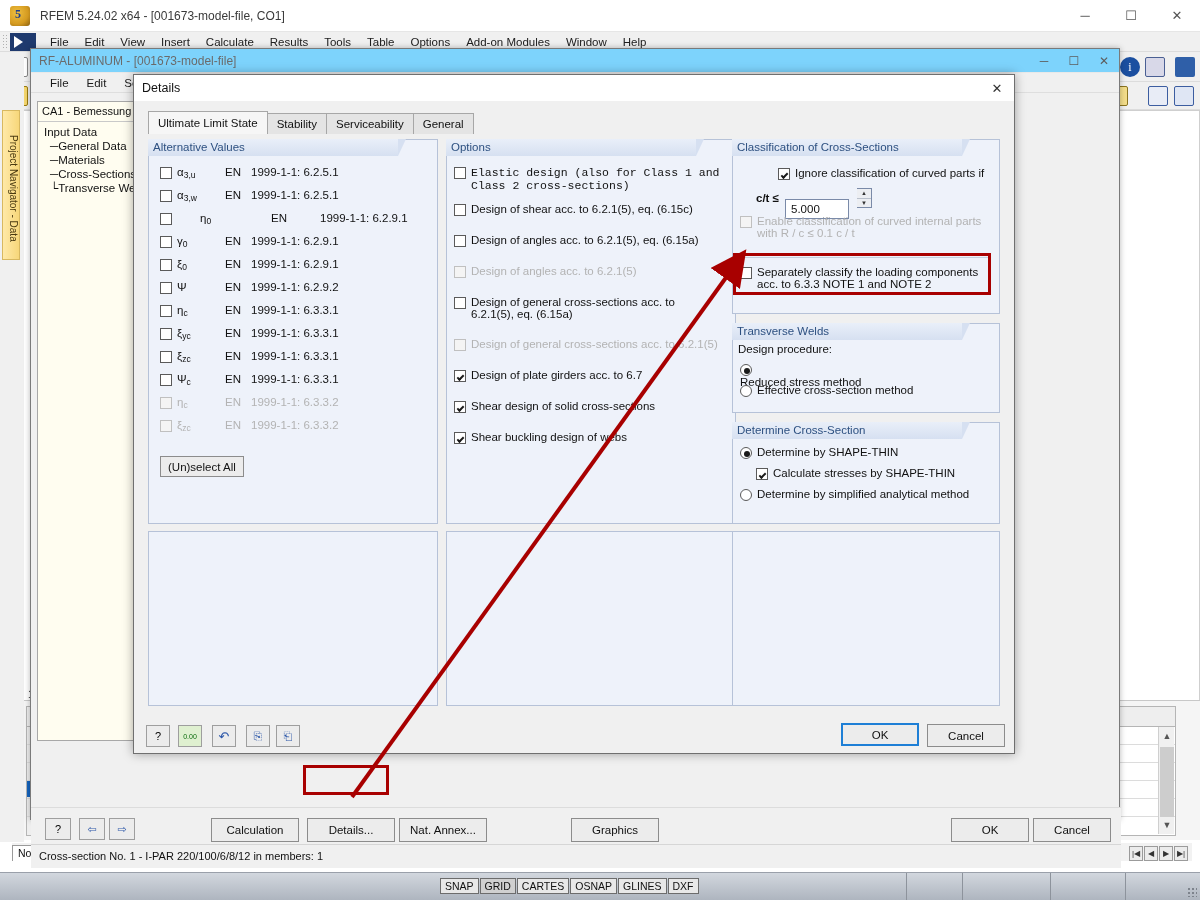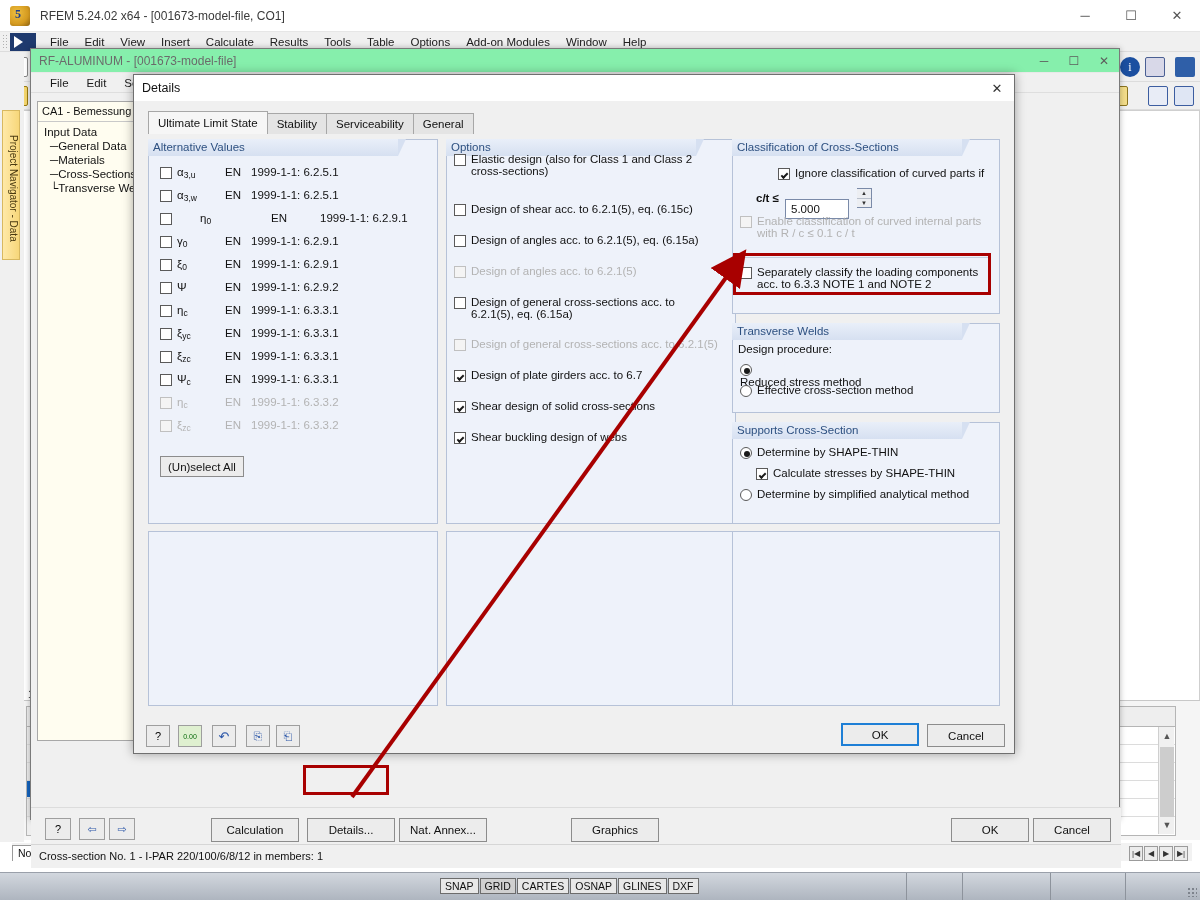--- a/index.html
+++ b/index.html
@@ -137,21 +137,21 @@
   .snapbtns { position:absolute; left:440px; top:878px; display:flex; }
   .snapbtn { height:16px; padding:0 4px; border:1px solid #6c6c6c; background:#e8e8e8;
      font-size:10.5px; line-height:14px; margin-right:1px; color:#111;}
   .snapbtn.on { background:#d0d0d0; }
   .grip-dots { position:absolute; right:3px; bottom:3px; width:10px; height:10px;
      background-image: radial-gradient(#7d838c 45%, transparent 46%); background-size:4px 4px;}
 
   
   .alu-win { position:absolute; left:30px; top:48px; width:1090px; height:772px;
      background:#f0f0f0; border:1px solid #7a7a7a; box-shadow:0 0 6px rgba(0,0,0,.28); }
-  .alu-titlebar { height:24px; background:#86efac; display:flex; align-items:center;
+  .alu-titlebar { height:24px; background:#7dd3fc; display:flex; align-items:center;
      border-bottom:1px solid #e9e9e9;}
   .alu-title { color:#6b6b6b; font-size:12px; margin-left:8px; }
   .alu-winbtns { margin-left:auto; display:flex; }
   .alu-winbtn { width:30px; height:24px; display:flex; align-items:center; justify-content:center;
      color:#5c5c5c; font-size:12px;}
   .alu-menubar { height:20px; background:#f0f0f0; display:flex; align-items:center;
      padding-left:10px; border-bottom:1px solid #dedede;}
   .alu-menu { padding:0 9px; font-size:11.5px; color:#1a1a1a;}
   .alu-tree { position:absolute; left:6px; top:52px; width:180px; height:640px;
      background:#fffdf0; border:1px solid #a8a8a8; }
@@ -502,21 +502,21 @@
       <span class="cb dis"></span>
       <span class="alt-sym">ξ<span class="sub">zc</span></span>
       <span class="alt-en">EN</span>
       <span class="alt-ref">1999-1-1: 6.3.3.2</span>
     </div>
     <div class="unselbtn" style="left:26px;top:381px;">(Un)select All</div>
 
     <div class="panel" style="left:312px;top:64px;width:290px;height:385px;"></div>
     <div class="panel-hdr" style="left:312px;top:64px;width:250px;">Options</div>
 
-    <div class="cb-row" style="left:320px;top:78px;width:266px;">
+    <div class="cb-row" style="left:320px;top:91px;width:266px;font-family:Liberation Mono, monospace;">
       <span class="cb"></span>
       <span>Elastic design (also for Class 1 and Class 2 cross-sections)</span>
     </div>
     <div class="cb-row" style="left:320px;top:128px;width:266px;">
       <span class="cb"></span>
       <span>Design of shear acc. to 6.2.1(5), eq. (6.15c)</span>
     </div>
     <div class="cb-row" style="left:320px;top:159px;width:266px;">
       <span class="cb"></span>
       <span>Design of angles acc. to 6.2.1(5), eq. (6.15a)</span>
@@ -577,21 +577,21 @@
     <div class="cb-row" style="left:606px;top:288px;flex-direction:column;">
       <span class="rb sel"></span>
       <span>Reduced stress method</span>
     </div>
     <div class="cb-row" style="left:606px;top:309px;">
       <span class="rb"></span>
       <span>Effective cross-section method</span>
     </div>
 
     <div class="panel" style="left:598px;top:347px;width:268px;height:102px;"></div>
-    <div class="panel-hdr" style="left:598px;top:347px;width:230px;">Supports Cross-Section</div>
+    <div class="panel-hdr" style="left:598px;top:347px;width:230px;">Determine Cross-Section</div>
     <div class="cb-row" style="left:606px;top:371px;">
       <span class="rb sel"></span>
       <span>Determine by SHAPE-THIN</span>
     </div>
     <div class="cb-row" style="left:622px;top:392px;">
       <span class="cb checked"></span>
       <span>Calculate stresses by SHAPE-THIN</span>
     </div>
     <div class="cb-row" style="left:606px;top:413px;">
       <span class="rb"></span>

